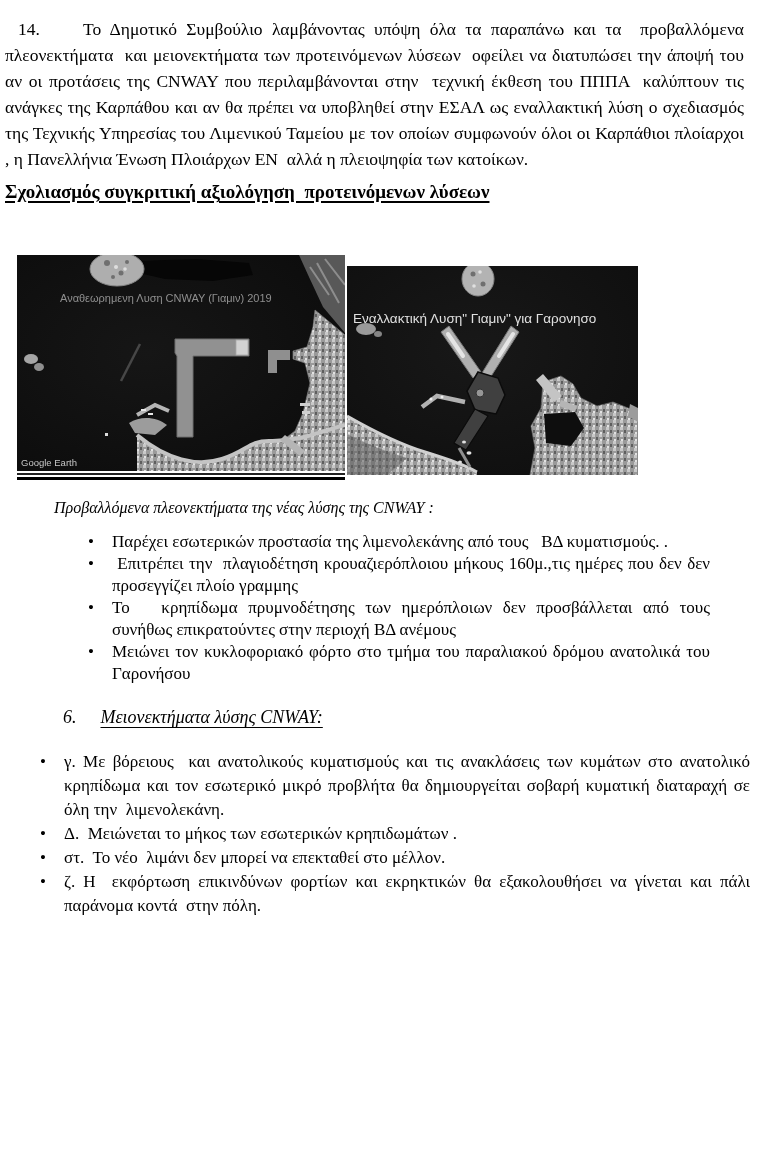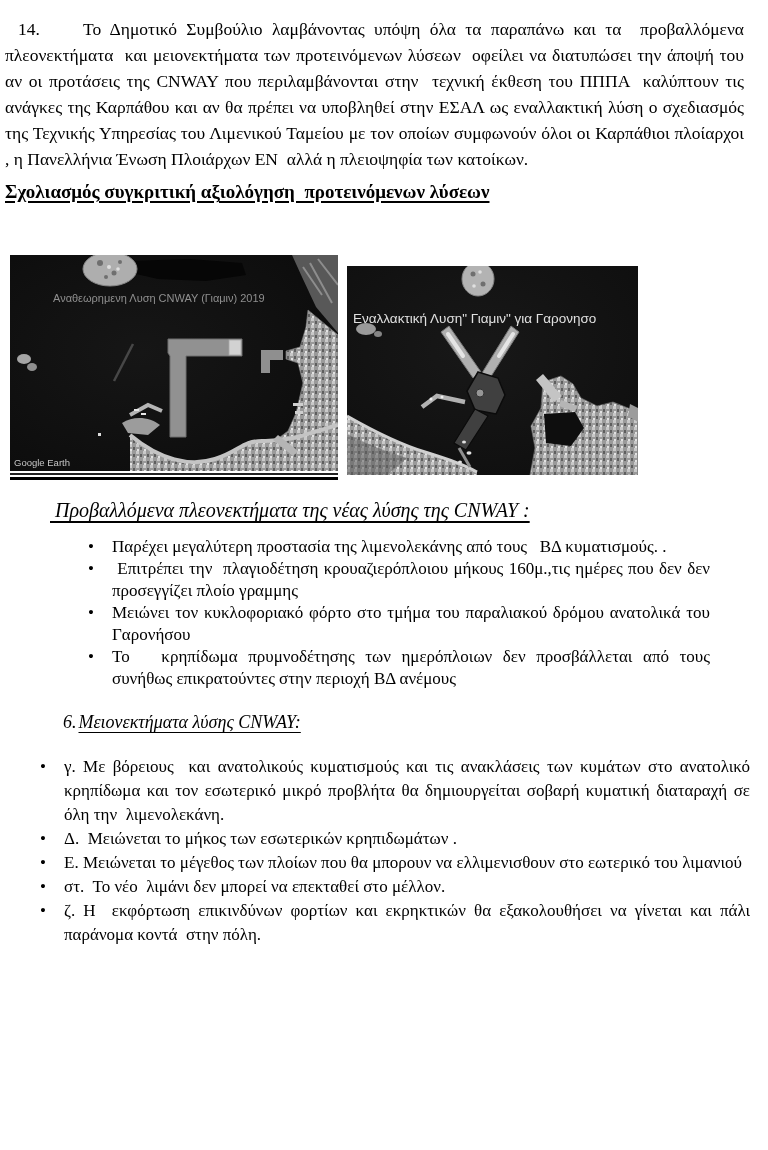--- a/index.html
+++ b/index.html
@@ -15,49 +15,49 @@
   }
   .para-num{display:inline-block;width:65px;margin-left:13px;white-space:normal;}
   .h-comment{
     margin:9px 24px 0 5px;
     font-size:19px;font-weight:bold;
     text-decoration:underline;text-decoration-thickness:2px;text-underline-offset:3px;
     white-space:pre-wrap;
   }
   .figs{position:relative;height:228px;margin-top:52px;}
   .fig{position:absolute;}
-  .fig1{left:10px;top:0;width:328px;}
+  .fig1{left:17px;top:0;width:328px;}
   .fig2{left:347px;top:11px;width:291px;}
   .fig svg{display:block;}
   .fig1-underline{
     margin-top:2px;height:7px;box-sizing:border-box;
     border-top:2px solid #222;border-bottom:3px solid #000;
   }
   .svg-caption{font-family:"Liberation Sans",sans-serif;}
   .h-adv{
     margin:16px 24px 0 50px;
-    font-size:20px;font-style:italic;
-    text-decoration:underline;text-underline-offset:4px;
+    font-size:16px;font-style:italic;
+    text-underline-offset:4px;
     white-space:pre-wrap;
   }
   ul.blist{list-style:none;text-align:justify;}
   ul.blist li{position:relative;white-space:pre-wrap;}
   ul.blist li::before{
     content:"\2022";
     position:absolute;left:-24px;top:0;
   }
   .ul-adv{
     margin:14px 0 0 0;padding:0 58px 0 112px;
     font-size:17px;line-height:22px;
   }
   .h-dis{
     margin:22px 24px 0 63px;
     font-size:18px;font-style:italic;white-space:pre-wrap;
   }
-  .h-dis-u{text-decoration:underline;text-underline-offset:4px;margin-left:2px;}
+  .h-dis-u{text-decoration:underline;text-underline-offset:4px;margin-left:24px;}
   .ul-dis{
     margin:22px 0 0 0;padding:0 18px 0 64px;
     font-size:17px;line-height:24px;
   }
 </style>
 </head>
 <body>
 
 <p class="para"><span class="para-num">14.</span><span>Το Δημοτικό Συμβούλιο λαμβάνοντας υπόψη όλα τα παραπάνω και τα  προβαλλόμενα πλεονεκτήματα  και μειονεκτήματα των προτεινόμενων λύσεων  οφείλει να διατυπώσει την άποψή του αν οι προτάσεις της CNWAY που περιλαμβάνονται στην  τεχνική έκθεση του ΠΠΠΑ  καλύπτουν τις ανάγκες της Καρπάθου και αν θα πρέπει να υποβληθεί στην ΕΣΑΛ ως εναλλακτική λύση ο σχεδιασμός της Τεχνικής Υπηρεσίας του Λιμενικού Ταμείου με τον οποίων συμφωνούν όλοι οι Καρπάθιοι πλοίαρχοι , η Πανελλήνια Ένωση Πλοιάρχων ΕΝ  αλλά η πλειοψηφία των κατοίκων.</span></p>
 
@@ -173,27 +173,26 @@
         <ellipse cx="122" cy="187" rx="2.5" ry="1.8" fill="#e0e0e0"></ellipse>
         <ellipse cx="113" cy="196" rx="2" ry="1.5" fill="#e0e0e0"></ellipse>
       <text x="6" y="57" font-size="13.5" fill="#e0e0e0" class="svg-caption">Εναλλακτική  Λυση" Γιαμιν" για Γαρονησο</text>
     </svg>
   </div>
 </div>
 
 <div class="h-adv"> Προβαλλόμενα πλεονεκτήματα της νέας λύσης της CNWAY :</div>
 
 <ul class="blist ul-adv">
-  <li>Παρέχει μεγαλύτερη προστασία της λιμενολεκάνης από τους   ΒΔ κυματισμούς. .</li>
+  <li>Παρέχει εσωτερικών προστασία της λιμενολεκάνης από τους   ΒΔ κυματισμούς. .</li>
   <li> Επιτρέπει την  πλαγιοδέτηση κρουαζιερόπλοιου μήκους 160μ.,τις ημέρες που δεν δεν προσεγγίζει πλοίο γραμμης</li>
+  <li>Το   κρηπίδωμα πρυμνοδέτησης των ημερόπλοιων δεν προσβάλλεται από τους συνήθως επικρατούντες στην περιοχή ΒΔ ανέμους</li>
   <li>Μειώνει τον κυκλοφοριακό φόρτο στο τμήμα του παραλιακού δρόμου ανατολικά του Γαρονήσου</li>
-  <li>Το   κρηπίδωμα πρυμνοδέτησης των ημερόπλοιων δεν προσβάλλεται από τους συνήθως επικρατούντες στην περιοχή ΒΔ ανέμους</li>
 </ul>
 
 <div class="h-dis"><span>6.</span><span class="h-dis-u">Μειονεκτήματα λύσης CNWAY:</span></div>
 
 <ul class="blist ul-dis">
   <li>γ. Με βόρειους  και ανατολικούς κυματισμούς και τις ανακλάσεις των κυμάτων στο ανατολικό κρηπίδωμα και τον εσωτερικό μικρό προβλήτα θα δημιουργείται σοβαρή κυματική διαταραχή σε όλη την  λιμενολεκάνη.</li>
   <li>Δ.  Μειώνεται το μήκος των εσωτερικών κρηπιδωμάτων .</li>
-  <li>Ε. Μειώνεται το μέγεθος των πλοίων που θα μπορουν να ελλιμενισθουν στο εωτερικό του λιμανιού</li>
   <li>στ.  Το νέο  λιμάνι δεν μπορεί να επεκταθεί στο μέλλον.</li>
   <li>ζ. Η  εκφόρτωση επικινδύνων φορτίων και εκρηκτικών θα εξακολουθήσει να γίνεται και πάλι παράνομα κοντά  στην πόλη.</li>
 </ul>
 
 </body></html>

